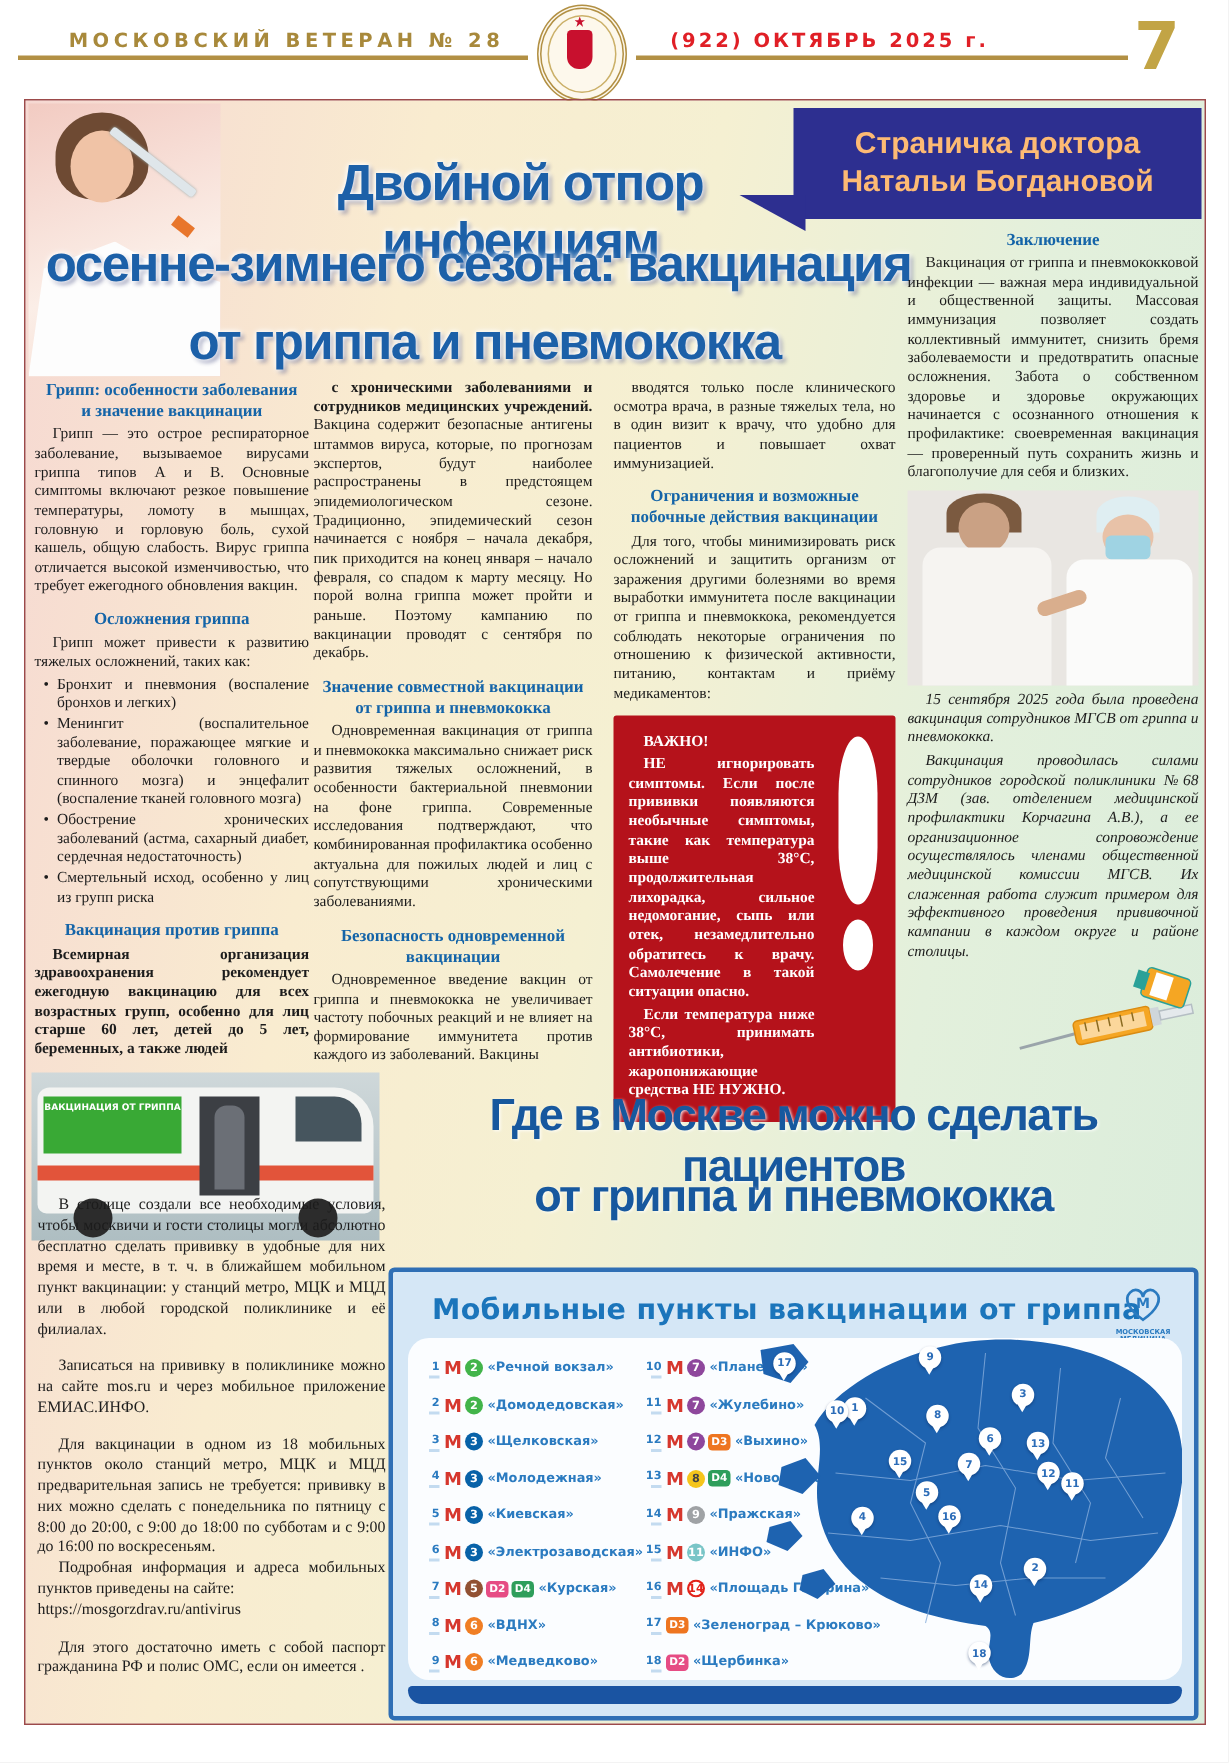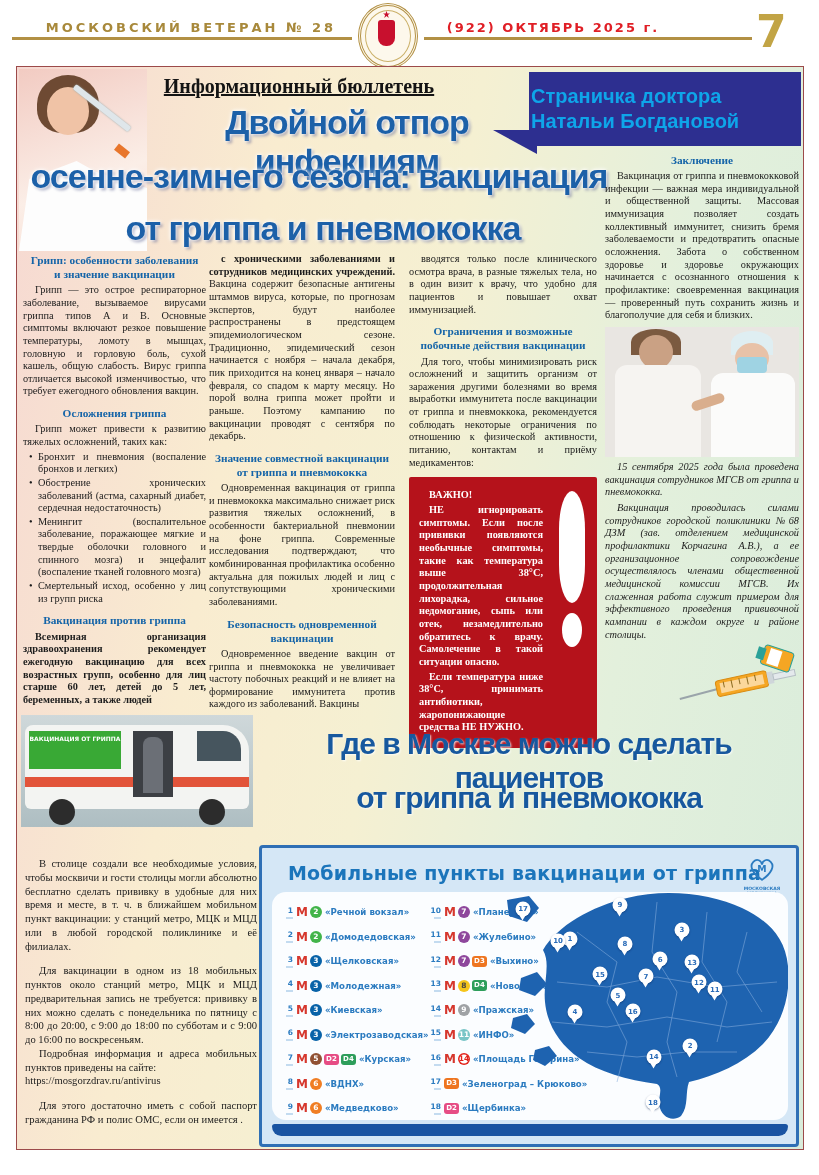--- a/index.html
+++ b/index.html
@@ -21,21 +21,21 @@
   .emblem .wreath{position:absolute;inset:4px;border:1.5px solid #CBB068;border-radius:50%;}
 
   
   #frame{position:absolute;left:16px;top:66px;width:786px;height:1082px;border:1px solid #9c4a4a;
     background:linear-gradient(100deg,#f6d8d2 0%,#f9ecd0 28%,#f5f0d2 48%,#e3f0dc 72%,#d9ecdb 100%);}
 
   
   .kicker{position:absolute;left:132px;top:8px;width:300px;text-align:center;
     font:bold 20px "Liberation Serif",serif;color:#141414;text-decoration:underline;}
   .doctor-box{position:absolute;left:512px;top:5px;width:268px;height:70px;background:#2D2F90;
-    color:#0ea5e9;font:bold 20px "Liberation Sans",sans-serif;text-align:left;
+    color:#fdba74;font:bold 20px "Liberation Sans",sans-serif;text-align:center;
     display:flex;align-items:center;justify-content:center;line-height:1.25;padding:2px;}
   .doctor-box::before{content:"";position:absolute;left:-36px;top:58px;width:0;height:0;
     border-top:24px solid #2D2F90;border-left:44px solid transparent;}
   .big-title{position:absolute;text-align:center;font-family:"Liberation Sans",sans-serif;
     font-weight:bold;font-size:34px;letter-spacing:-1px;color:#1C60A8;
     text-shadow:0 0 3px #fff,0 0 5px #fff,2px 2px 3px rgba(10,20,90,.45);}
   .t1{left:112px;top:36px;width:436px;}
   .t2{left:4px;top:90px;width:596px;}
   .t3{left:96px;top:142px;width:420px;}
 
@@ -98,21 +98,21 @@
   .excl .bar{width:26px;height:112px;background:#fff;border-radius:13px/38px;margin:0 auto;}
   .excl .dot{width:20px;height:34px;background:#fff;border-radius:50%;margin:10px auto 0;}
 
   
   .mid-title{position:absolute;left:238px;width:548px;text-align:center;
     font-family:"Liberation Sans",sans-serif;font-weight:bold;font-size:30px;letter-spacing:-1px;
     color:#17589E;text-shadow:1px 1px 2px rgba(255,255,255,.8);}
   .m1{top:660px;} .m2{top:714px;}
 
   
-  #bottomcol{left:8px;top:790px;width:232px;font-size:10.6px;line-height:1.3;}
+  #bottomcol{left:8px;top:730px;width:232px;font-size:10.6px;line-height:1.3;}
   #bottomcol p{margin:0 0 11px;text-indent:14px;}
   #bottomcol .link{color:#1c1c1c;text-decoration:none;}
 
   
   .panel{position:absolute;left:242px;top:778px;width:540px;height:302px;background:#D5E7F6;
     border:3px solid #2F6FB5;border-radius:4px;box-sizing:border-box;font-family:"DejaVu Sans",sans-serif;}
   .panel-title{position:absolute;left:26px;top:14px;font-weight:bold;font-size:19px;color:#1B75BB;letter-spacing:.2px;}
   .panel-logo{position:absolute;right:12px;top:8px;width:44px;text-align:center;color:#2B7BC0;}
   .panel-logo .cap{font-size:4.5px;font-weight:bold;line-height:1.2;}
   .inner{position:absolute;left:10px;right:8px;top:44px;bottom:24px;background:#FBFDFF;border-radius:14px;overflow:hidden;}
@@ -154,35 +154,34 @@
 
   <div id="frame">
 
     <div class="photo doctor-photo">
       <div class="hair"></div>
         <div class="face"></div>
         <div class="coat"></div>
       <div class="syringe"></div>
         <div class="cap"></div>
     </div>
-    <div class="kicker">Информационный бюллетень</div>
     <div class="doctor-box">Страничка доктора Натальи Богдановой</div>
     <div class="big-title t1">Двойной отпор инфекциям</div>
     <div class="big-title t2">осенне-зимнего сезона: вакцинация</div>
     <div class="big-title t3">от гриппа и пневмококка</div>
 
     <div class="col" id="col1">
       <div class="bh first">Грипп: особенности заболевания и значение вакцинации</div>
       <p>Грипп — это острое респираторное заболевание, вызываемое вирусами гриппа типов А и В. Основные симптомы включают резкое повышение температуры, ломоту в мышцах, головную и горловую боль, сухой кашель, общую слабость. Вирус гриппа отличается высокой изменчивостью, что требует ежегодного обновления вакцин.</p>
       <div class="bh">Осложнения гриппа</div>
       <p>Грипп может привести к развитию тяжелых осложнений, таких как:</p>
       <ul class="bul">
         <li>Бронхит и пневмония (воспаление бронхов и легких)</li>
+        <li>Менингит (воспалительное заболевание, поражающее мягкие и твердые оболочки головного и спинного мозга) и энцефалит (воспаление тканей головного мозга)</li>
         <li>Обострение хронических заболеваний (астма, сахарный диабет, сердечная недостаточность)</li>
-        <li>Менингит (воспалительное заболевание, поражающее мягкие и твердые оболочки головного и спинного мозга) и энцефалит (воспаление тканей головного мозга)</li>
         <li>Смертельный исход, особенно у лиц из групп риска</li>
       </ul>
       <div class="bh">Вакцинация против гриппа</div>
       <p class="boldp">Всемирная организация здравоохранения рекомендует ежегодную вакцинацию для всех возрастных групп, особенно для лиц старше 60 лет, детей до 5 лет, беременных, а также людей</p>
     </div>
 
     <div class="col" id="col2">
       <p><span class="boldp">с хроническими заболеваниями и сотрудников медицинских учреждений.</span><span> Вакцина содержит безопасные антигены штаммов вируса, которые, по прогнозам экспертов, будут наиболее распространены в предстоящем эпидемиологическом сезоне. Традиционно, эпидемический сезон начинается с ноября – начала декабря, пик приходится на конец января – начало февраля, со спадом к марту месяцу. Но порой волна гриппа может пройти и раньше. Поэтому кампанию по вакцинации проводят с сентября по декабрь.</span></p>
       <div class="bh">Значение совместной вакцинации от гриппа и пневмококка</div>
       <p>Одновременная вакцинация от гриппа и пневмококка максимально снижает риск развития тяжелых осложнений, в особенности бактериальной пневмонии на фоне гриппа. Современные исследования подтверждают, что комбинированная профилактика особенно актуальна для пожилых людей и лиц с сопутствующими хроническими заболеваниями.</p>
@@ -255,20 +254,21 @@
         <div class="person"></div>
       <div class="sign">ВАКЦИНАЦИЯ ОТ ГРИППА</div>
       <div class="w1"></div>
         <div class="w2"></div>
     </div>
     <div class="mid-title m1">Где в Москве можно сделать пациентов</div>
     <div class="mid-title m2">от гриппа и пневмококка</div>
 
     <div class="col" id="bottomcol">
       <p>В столице создали все необходимые условия, чтобы москвичи и гости столицы могли абсолютно бесплатно сделать прививку в удобные для них время и месте, в т. ч. в ближайшем мобильном пункт вакцинации: у станций метро, МЦК и МЦД или в любой городской поликлинике и её филиалах.</p>
+      <p>Записаться на прививку в поликлинике можно на сайте mos.ru и через мобильное приложение ЕМИАС.ИНФО.</p>
       <p style="margin-bottom:0;">Для вакцинации в одном из 18 мобильных пунктов около станций метро, МЦК и МЦД предварительная запись не требуется: прививку в них можно сделать с понедельника по пятницу с 8:00 до 20:00, с 9:00 до 18:00 по субботам и с 9:00 до 16:00 по воскресеньям.</p>
       <p><span>Подробная информация и адреса мобильных пунктов приведены на сайте:</span><br>
         <a href="#" class="link">https://mosgorzdrav.ru/antivirus</a></p>
       <p>Для этого достаточно иметь с собой паспорт гражданина РФ и полис ОМС, если он имеется .</p>
     </div>
 
     <div class="panel">
       <div class="panel-title">Мобильные пункты вакцинации от гриппа</div>
       <div class="panel-logo">
         <svg width="30" height="26" viewBox="0 0 40 36">

